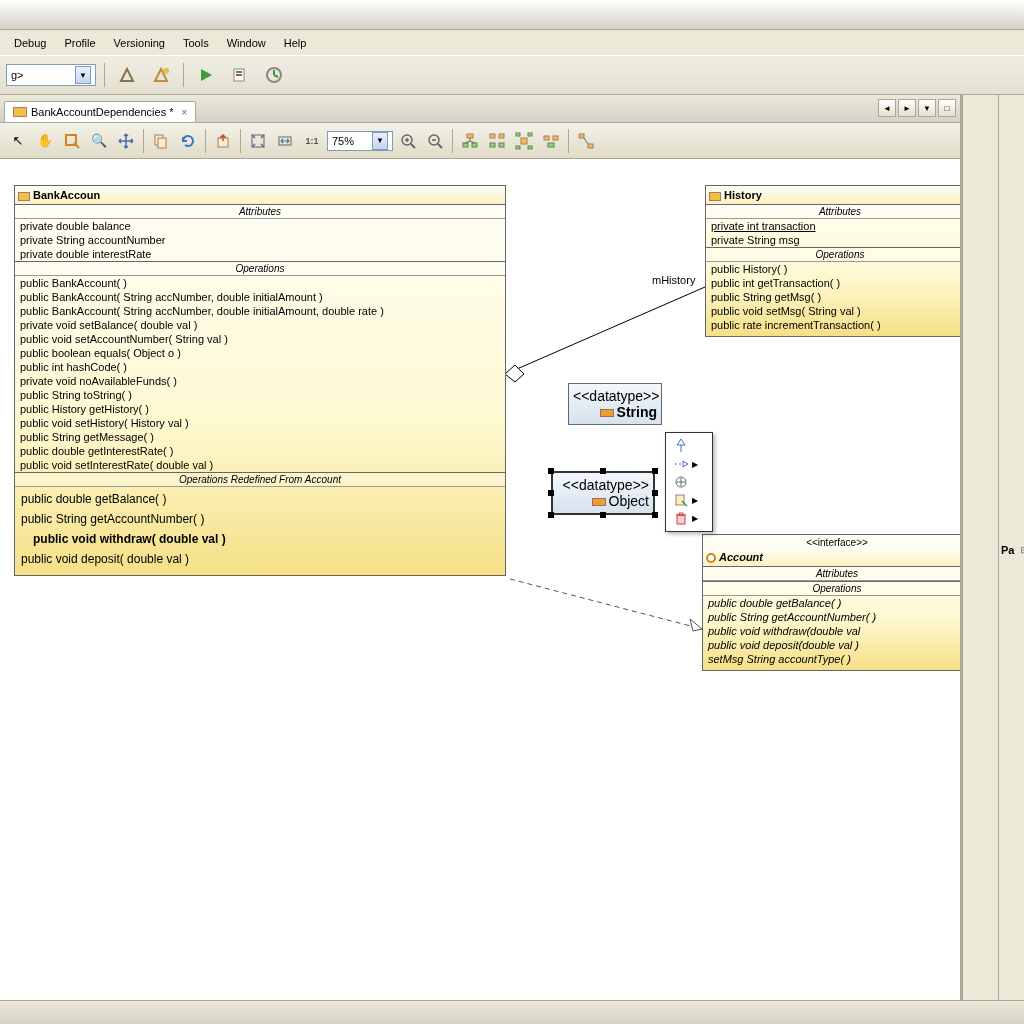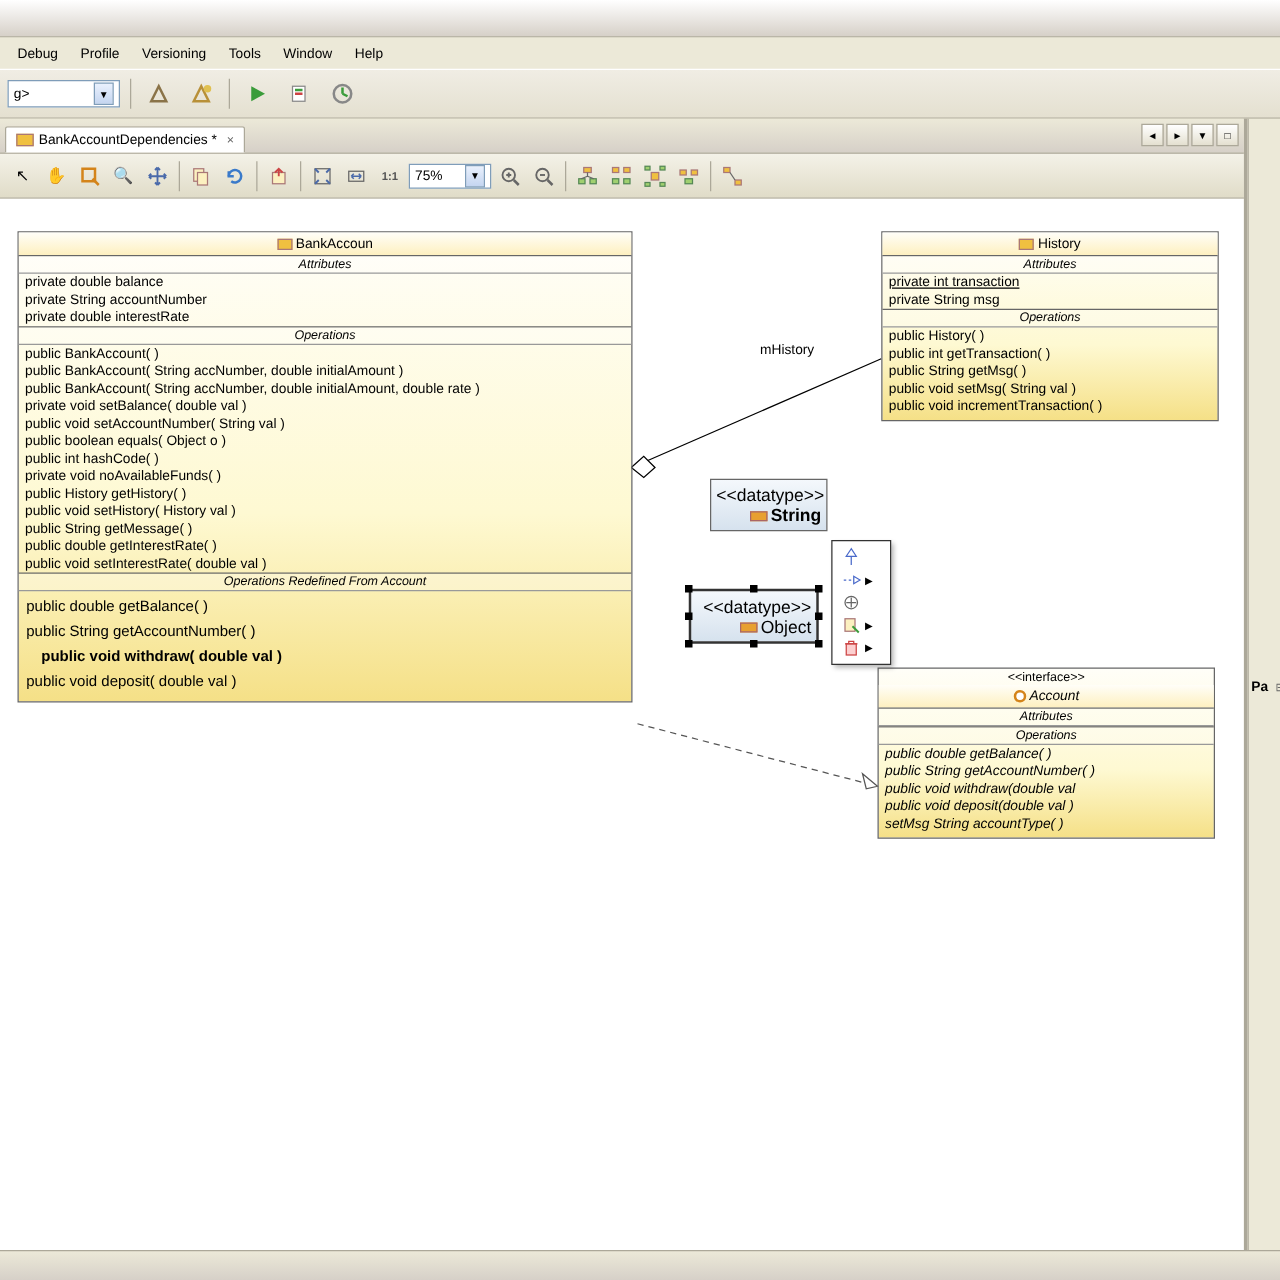--- a/index.html
+++ b/index.html
@@ -5,33 +5,33 @@
 * { box-sizing: border-box; margin: 0; padding: 0; }
 body { font-family: Tahoma, Arial, sans-serif; font-size: 11px; background: #ece9d8; overflow: hidden; width: 1024px; height: 1024px; position: relative; }
 .titlebar { height: 30px; background: linear-gradient(to bottom, #fff, #d6d0c8); border-bottom: 1px solid #aca899; }
 .menubar { height: 25px; background: #ece9d8; display: flex; align-items: center; padding: 0 6px; gap: 2px; }
 .menu-item { padding: 3px 8px; cursor: default; }
 .toolbar { height: 40px; background: linear-gradient(to bottom, #f0ede4, #e4e0d0); border-top: 1px solid #fff; border-bottom: 1px solid #aca899; display: flex; align-items: center; padding: 0 6px; gap: 6px; }
 .combo { display: inline-flex; align-items: center; border: 1px solid #7f9db9; background: #fff; height: 22px; padding: 0 4px; font-size: 11px; }
 .combo-arrow { width: 16px; height: 18px; background: linear-gradient(to bottom, #eaf1fd, #c4d5f0); border: 1px solid #7f9db9; margin-left: 4px; display: flex; align-items: center; justify-content: center; font-size: 8px; }
 .tb-btn { width: 28px; height: 28px; display: flex; align-items: center; justify-content: center; border: 1px solid transparent; }
 .sep { width: 1px; height: 24px; background: #aca899; margin: 0 2px; }
-.main-area { position: absolute; top: 95px; left: 0; right: 0; bottom: 24px; display: flex; }
+.main-area { position: absolute; top: 95px; left: 0; right: 0; bottom: 24px; display: flex; gap: 35px; }
 .editor-panel { flex: 1; display: flex; flex-direction: column; background: #ece9d8; border-right: 3px solid #aca899; }
 .editor-tabs { height: 28px; background: linear-gradient(to bottom, #ece9d8, #d6d0c8); display: flex; align-items: flex-end; padding: 0 4px; border-bottom: 1px solid #aca899; position: relative; }
 .editor-tab { background: #fff; border: 1px solid #aca899; border-bottom: none; padding: 4px 8px; display: flex; align-items: center; gap: 4px; font-size: 11px; border-radius: 2px 2px 0 0; }
 .tab-icon { width: 14px; height: 10px; background: #f0c040; border: 1px solid #a77; }
 .tab-close { font-size: 10px; color: #666; margin-left: 4px; cursor: pointer; }
 .tab-nav { position: absolute; right: 4px; top: 4px; display: flex; gap: 2px; }
 .tab-nav-btn { width: 18px; height: 18px; border: 1px solid #aca899; background: linear-gradient(to bottom, #fff, #e4e0d0); display: flex; align-items: center; justify-content: center; font-size: 8px; }
 .diagram-toolbar { height: 36px; background: linear-gradient(to bottom, #f4f2e8, #e0dcc8); border-bottom: 1px solid #aca899; display: flex; align-items: center; padding: 0 6px; gap: 3px; }
 .dtb-btn { width: 24px; height: 24px; display: flex; align-items: center; justify-content: center; border: 1px solid transparent; font-size: 13px; }
 .canvas { flex: 1; background: #fff; position: relative; overflow: hidden; }
 .uml-class { position: absolute; border: 1px solid #666; background: linear-gradient(to bottom, #fffef8 0%, #fef9d2 60%, #f5e087 100%); font-size: 11px; }
-.uml-header { text-align: center; font-weight: normal; padding: 3px; border-bottom: 1px solid #666; background: linear-gradient(to bottom, #fffef8, #fef0c0); }
+.uml-header { font-weight: bold; padding: 3px; border-bottom: 1px solid #666; background: linear-gradient(to bottom, #fffef8, #fef0c0); }
 .uml-stereotype { text-align: center; font-size: 10px; padding-top: 2px; }
 .uml-class-icon { display: inline-block; width: 12px; height: 9px; background: #f0c040; border: 1px solid #a77; margin-right: 3px; vertical-align: middle; }
 .uml-interface-icon { display: inline-block; width: 10px; height: 10px; border: 2px solid #d4841a; border-radius: 50%; margin-right: 3px; vertical-align: middle; background:#fff; }
 .uml-section-title { text-align: center; font-style: italic; font-size: 10px; background: rgba(255,255,255,0.3); border-bottom: 1px solid #999; padding: 1px; }
 .uml-member { padding: 1px 5px; font-size: 11px; white-space: nowrap; }
 .uml-member.italic { font-style: italic; }
 .uml-divider { border-bottom: 1px solid #666; }
 .uml-datatype { position: absolute; border: 1px solid #666; background: linear-gradient(to bottom, #f4f8fc, #d6e2ee); text-align: right; padding: 4px 4px; font-size: 14px; }
 .uml-datatype.selected { border: 2px solid #333; }
 .handle { position: absolute; width: 6px; height: 6px; background: #000; }
@@ -228,41 +228,42 @@
     </div>
 
     <div class="canvas">
       <svg class="canvas-line" style="left:0;top:0" width="1000" height="800">
         <line x1="510" y1="213" x2="705" y2="128" stroke="#000" stroke-width="1"></line>
         <polygon points="505,215 515,206 524,215 515,223" fill="#fff" stroke="#000"></polygon>
         <line x1="510" y1="420" x2="702" y2="470" stroke="#555" stroke-width="1" stroke-dasharray="5,4"></line>
         <polygon points="702,470 690,460 693,472" fill="#fff" stroke="#555"></polygon>
       </svg>
 
-      <div class="assoc-label" style="left:608px;top:115px">mHistory</div>
+      <div class="assoc-label" style="left:652px;top:115px">mHistory</div>
 
       <div class="uml-class" style="left:14px;top:26px;width:492px">
         <div class="uml-header"><span class="uml-class-icon"></span><span>BankAccoun</span></div>
         <div class="uml-section-title">Attributes</div>
         <div id="ba-attrs">
             <div class="uml-member">private double balance</div>
             <div class="uml-member">private String accountNumber</div>
             <div class="uml-member">private double interestRate</div>
           </div>
         <div class="uml-divider"></div>
         <div class="uml-section-title">Operations</div>
         <div id="ba-ops">
             <div class="uml-member">public  BankAccount(  )</div>
             <div class="uml-member">public  BankAccount( String accNumber, double initialAmount )</div>
             <div class="uml-member">public  BankAccount( String accNumber, double initialAmount, double rate )</div>
             <div class="uml-member">private void  setBalance( double val )</div>
             <div class="uml-member">public void  setAccountNumber( String val )</div>
             <div class="uml-member">public boolean  equals( Object o )</div>
             <div class="uml-member">public int  hashCode(  )</div>
             <div class="uml-member">private void  noAvailableFunds(  )</div>
+            <div class="uml-member">public String  toString(  )</div>
             <div class="uml-member">public History  getHistory(  )</div>
             <div class="uml-member">public void  setHistory( History val )</div>
             <div class="uml-member">public String  getMessage(  )</div>
             <div class="uml-member">public double  getInterestRate(  )</div>
             <div class="uml-member">public void  setInterestRate( double val )</div>
           </div>
         <div class="uml-divider"></div>
         <div class="uml-section-title">Operations Redefined From Account</div>
         <div id="ba-redef" style="padding:2px 0 6px 0">
             <div class="uml-member" style="font-size: 12px; padding: 3px 6px;">public double  getBalance(  )</div>
@@ -279,21 +280,21 @@
             <div class="uml-member" style="text-decoration: underline;">private int transaction</div>
             <div class="uml-member">private String msg</div>
           </div>
         <div class="uml-divider"></div>
         <div class="uml-section-title">Operations</div>
         <div id="hi-ops" style="padding-bottom:4px">
             <div class="uml-member">public  History(  )</div>
             <div class="uml-member">public int  getTransaction(  )</div>
             <div class="uml-member">public String  getMsg(  )</div>
             <div class="uml-member">public void  setMsg( String val )</div>
-            <div class="uml-member">public void  incrementTransaction(  )</div>
+            <div class="uml-member">public rate  incrementTransaction(  )</div>
           </div>
       </div>
 
       <div class="uml-class" style="left:702px;top:375px;width:270px">
         <div class="uml-stereotype">&lt;&lt;interface&gt;&gt;</div>
         <div class="uml-header" style="border-top:none"><span class="uml-interface-icon"></span><span style="font-style:italic">Account</span></div>
         <div class="uml-section-title">Attributes</div>
         <div class="uml-divider"></div>
         <div class="uml-section-title">Operations</div>
         <div id="ac-ops" style="padding-bottom:4px">

